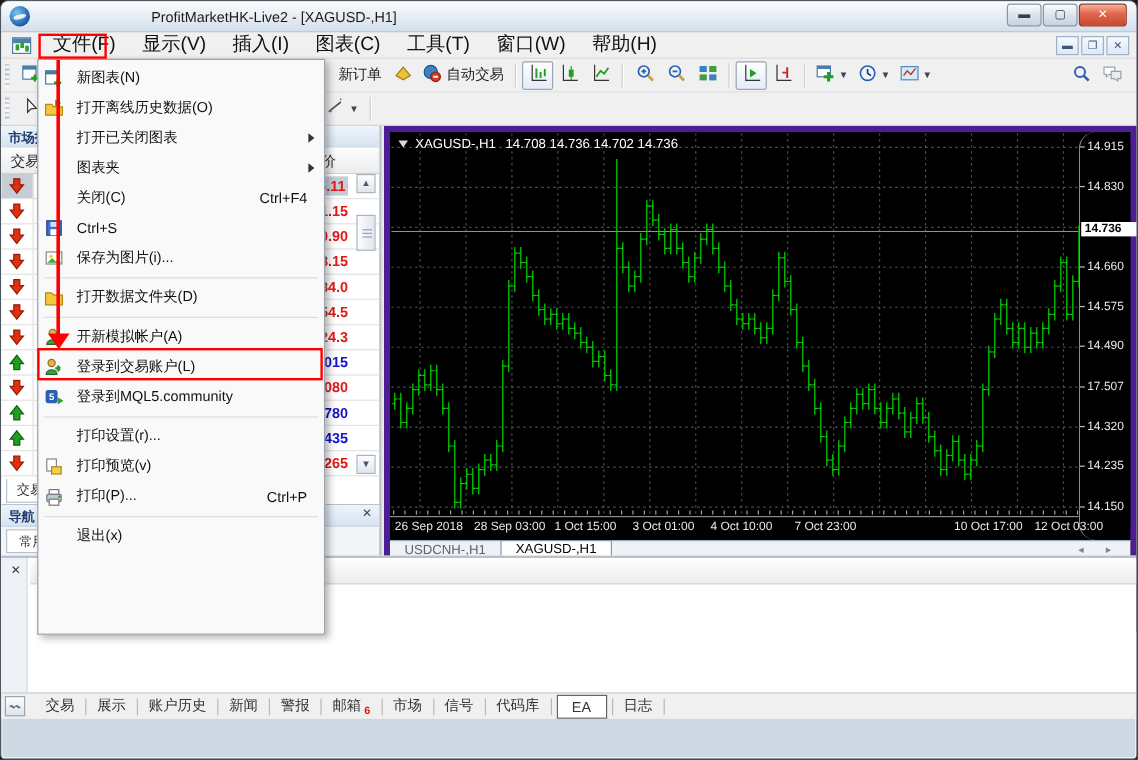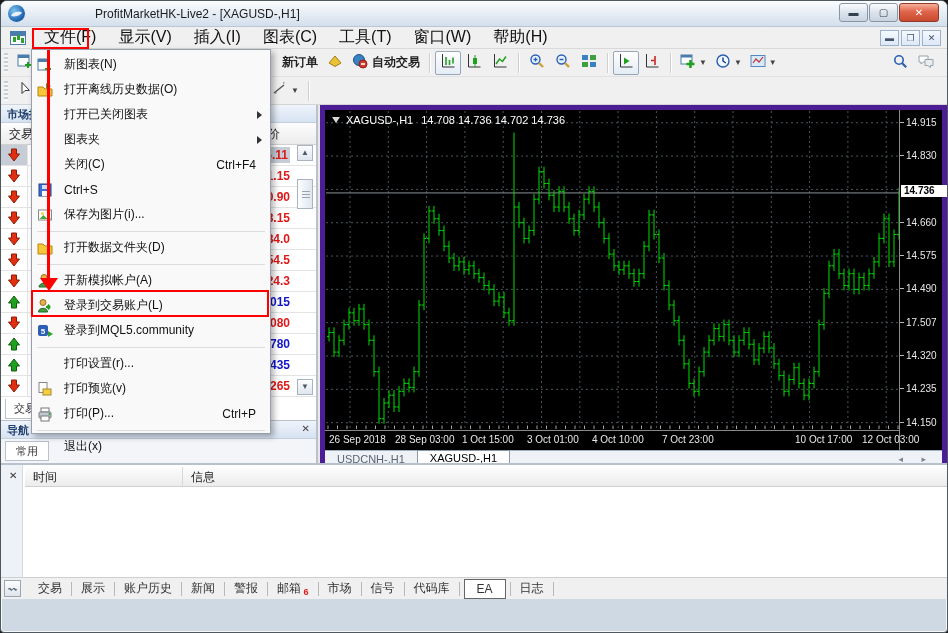--- a/index.html
+++ b/index.html
@@ -5,21 +5,21 @@
   * { margin:0; padding:0; box-sizing:border-box; }
   html,body { width:948px; height:633px; overflow:hidden; background:#1a1a1a;
               font-family:"Liberation Sans","DejaVu Sans",sans-serif; }
   #win { position:absolute; inset:0; background:#cfd9e4; border:1px solid #4f585f;
          border-radius:7px 7px 4px 4px; overflow:hidden;
          box-shadow:inset 0 0 0 1px #f4f8fb; }
 
   
   #titlebar { position:absolute; left:0; top:0; right:0; height:26px;
     background:linear-gradient(#fbfdfe,#e6edf5 50%,#d3dfec);
-    border-bottom:1px solid #b9c6d4; display:flex; align-items:center; }
+    border-bottom:1px solid #b9c6d4; display:flex; align-items:center;gap:31px; }
   #app-logo { width:17px; height:17px; border-radius:50%; margin:0 8px 0 7px;
     background:radial-gradient(circle at 35% 35%, #7ec4ef, #1f64b0 65%, #0d3e7a);
     position:relative; }
   #app-logo:after { content:""; position:absolute; left:3px; top:7px; width:11px; height:4px;
     background:#fff; border-radius:50%; transform:rotate(-15deg); opacity:.85; }
   #title-text { font-size:12px; color:#1c1c1c; margin-left:62px; }
   #winbtns { position:absolute; right:8px; top:2px; display:flex; }
   .wbtn { width:29px; height:19px; border:1px solid #8895a5; border-radius:3px; margin-left:1px;
     background:linear-gradient(#fcfdfe,#dbe3ec 50%,#c8d3e0); display:flex; align-items:center;
     justify-content:center; font-size:10px; color:#33404e; }
@@ -39,22 +39,22 @@
   #mdibtns { position:absolute; right:6px; top:3px; display:flex; }
   .mdib { width:19px; height:16px; border:1px solid #9cb2cc; background:linear-gradient(#f4f9ff,#dde9f6);
     margin-left:2px; font-size:9px; color:#44546a; display:flex; align-items:center; justify-content:center; }
 
   
   .toolbar { position:absolute; left:0; right:0; background:#f0f0f0; display:flex; align-items:center; }
   #toolbar1 { top:48px; height:28px; border-bottom:1px solid #e2e2e2; }
   #toolbar2 { top:76px; height:28px; border-bottom:1px solid #d4d4d4; }
   .grip { width:4px; height:20px; margin:0 4px 0 3px;
     background:repeating-linear-gradient(180deg,#c9ced4 0 2px,#f7f7f7 2px 4px); }
-  .tbtn { height:24px; min-width:26px; display:flex; align-items:center; justify-content:center;
-    border:1px solid transparent; border-radius:2px; padding:0 3px; color:#222; font-size:12px;font-weight:bold; }
+  .tbtn { height:24px; min-width:26px; display:flex; align-items:center; justify-content:flex-end;
+    border:1px solid transparent; border-radius:2px; padding:0 3px; color:#222; font-size:12px; }
   .tbtn.active { border-color:#97a6b8; background:linear-gradient(#fefefe,#e4ecf5); }
   .tbtn .lbl { margin-left:4px; }
   .tsep { width:1px; height:20px; background:#cfcfcf; margin:0 5px; box-shadow:1px 0 0 #fff; }
   .drop { font-size:8px; color:#444; margin-left:3px; }
   .tf-btn { width:30px; height:22px; font-size:11px; font-weight:bold; color:#333;
     border:1px solid transparent; display:flex; align-items:center; justify-content:center; }
   .tf-btn.active { border-color:#97a6b8; background:linear-gradient(#ffffff,#e9f0f7); }
   .spacer1 { width:236px; } .spacer2 { width:230px; } .flexsp { flex:1; }
 
   
@@ -92,21 +92,21 @@
 
   
   #chart-child { position:absolute; left:319px; top:0; right:0; height:422px;
     border:5px solid #4c1d95; background:#000; }
   #plot { position:absolute; left:1px; top:1px; width:573px; height:318px; }
   #chart-overlay { position:absolute; left:6px; top:3px; color:#fff; font-size:11px; display:flex;
     align-items:center; white-space:nowrap; z-index:5; }
   #ov-tri { width:0; height:0; border-left:4px solid transparent; border-right:4px solid transparent;
     border-top:6px solid #d8d8d8; margin-right:6px; }
   #price-axis { position:absolute; left:574px; top:0; right:0; height:340px; background:#000;
-    border-left:1px solid #8a8a8a; }
+    border-left:1px solid #8a8a8a;border-radius:14px; }
   .pa-label { position:absolute; left:6px; color:#e8e8e8; font-size:10px; }
   .pa-label:before { content:""; position:absolute; left:-6px; top:5px; width:4px; height:1px; background:#bbb; }
   #pa-current { position:absolute; left:1px; background:#fff; color:#000; font-size:10px; font-weight:bold;
     padding:0 16px 1px 3px; z-index:4; }
   #time-axis { position:absolute; left:0; top:320px; width:574px; height:19px; background:#000;
     border-top:1px solid #8a8a8a; }
   .ta-label { position:absolute; top:3px; color:#e8e8e8; font-size:10px; white-space:nowrap; }
   #chart-tabs { position:absolute; left:0; right:0; top:340px; height:16px; background:#eef1f5;
     border-top:1px solid #9fb0c0; display:flex; align-items:flex-end; }
   .ctab { font-size:11px; padding:1px 12px 1px; color:#5a6572; }
@@ -137,21 +137,21 @@
   #statusbar { position:absolute; left:0; top:598px; right:0; height:27px; background:#f0f0f0;
     border-top:1px solid #d0d0d0; display:flex; align-items:center; font-size:12px; color:#222; }
   .st-sep { width:1px; height:18px; background:#c8c8c8; box-shadow:1px 0 0 #fff; }
   #st1 { width:220px; } #st2 { width:116px; padding-left:26px; } #st3 { width:106px; } #st4 { flex:1; } #st5 { width:72px; }
   #conn { display:flex; align-items:flex-end; height:14px; margin-right:6px; }
   #conn span { width:3px; margin-right:1px; }
   #grip-corner { position:absolute; right:2px; bottom:2px; width:14px; height:14px;
     background:repeating-linear-gradient(135deg,transparent 0 3px,#b0b8c0 3px 5px); }
 
   
-  #file-menu { position:absolute; left:30px; top:48px; width:240px; height:385px; background:#f9f9f9;
+  #file-menu { position:absolute; left:30px; top:48px; width:240px; height:480px; background:#f9f9f9;
     border:1px solid #97a0aa; box-shadow:3px 3px 6px rgba(0,0,0,.3); z-index:50; padding-top:2px; }
   .fm-item { height:25px; display:flex; align-items:center; font-size:12px; color:#111; position:relative; }
   .fm-icon { width:18px; height:16px; margin:0 9px 0 5px; flex:none; }
   .fm-label { flex:1; white-space:nowrap; }
   .fm-short { margin-right:14px; font-size:12px; color:#111; }
   .fm-sub { margin-right:8px; width:0; height:0; border-top:4px solid transparent;
     border-bottom:4px solid transparent; border-left:5px solid #333; }
   .fm-sep { height:8px; margin:0 3px; position:relative; }
   .fm-sep:after { content:""; position:absolute; left:2px; right:2px; top:4px; height:1px; background:#dcdcdc; }
 

